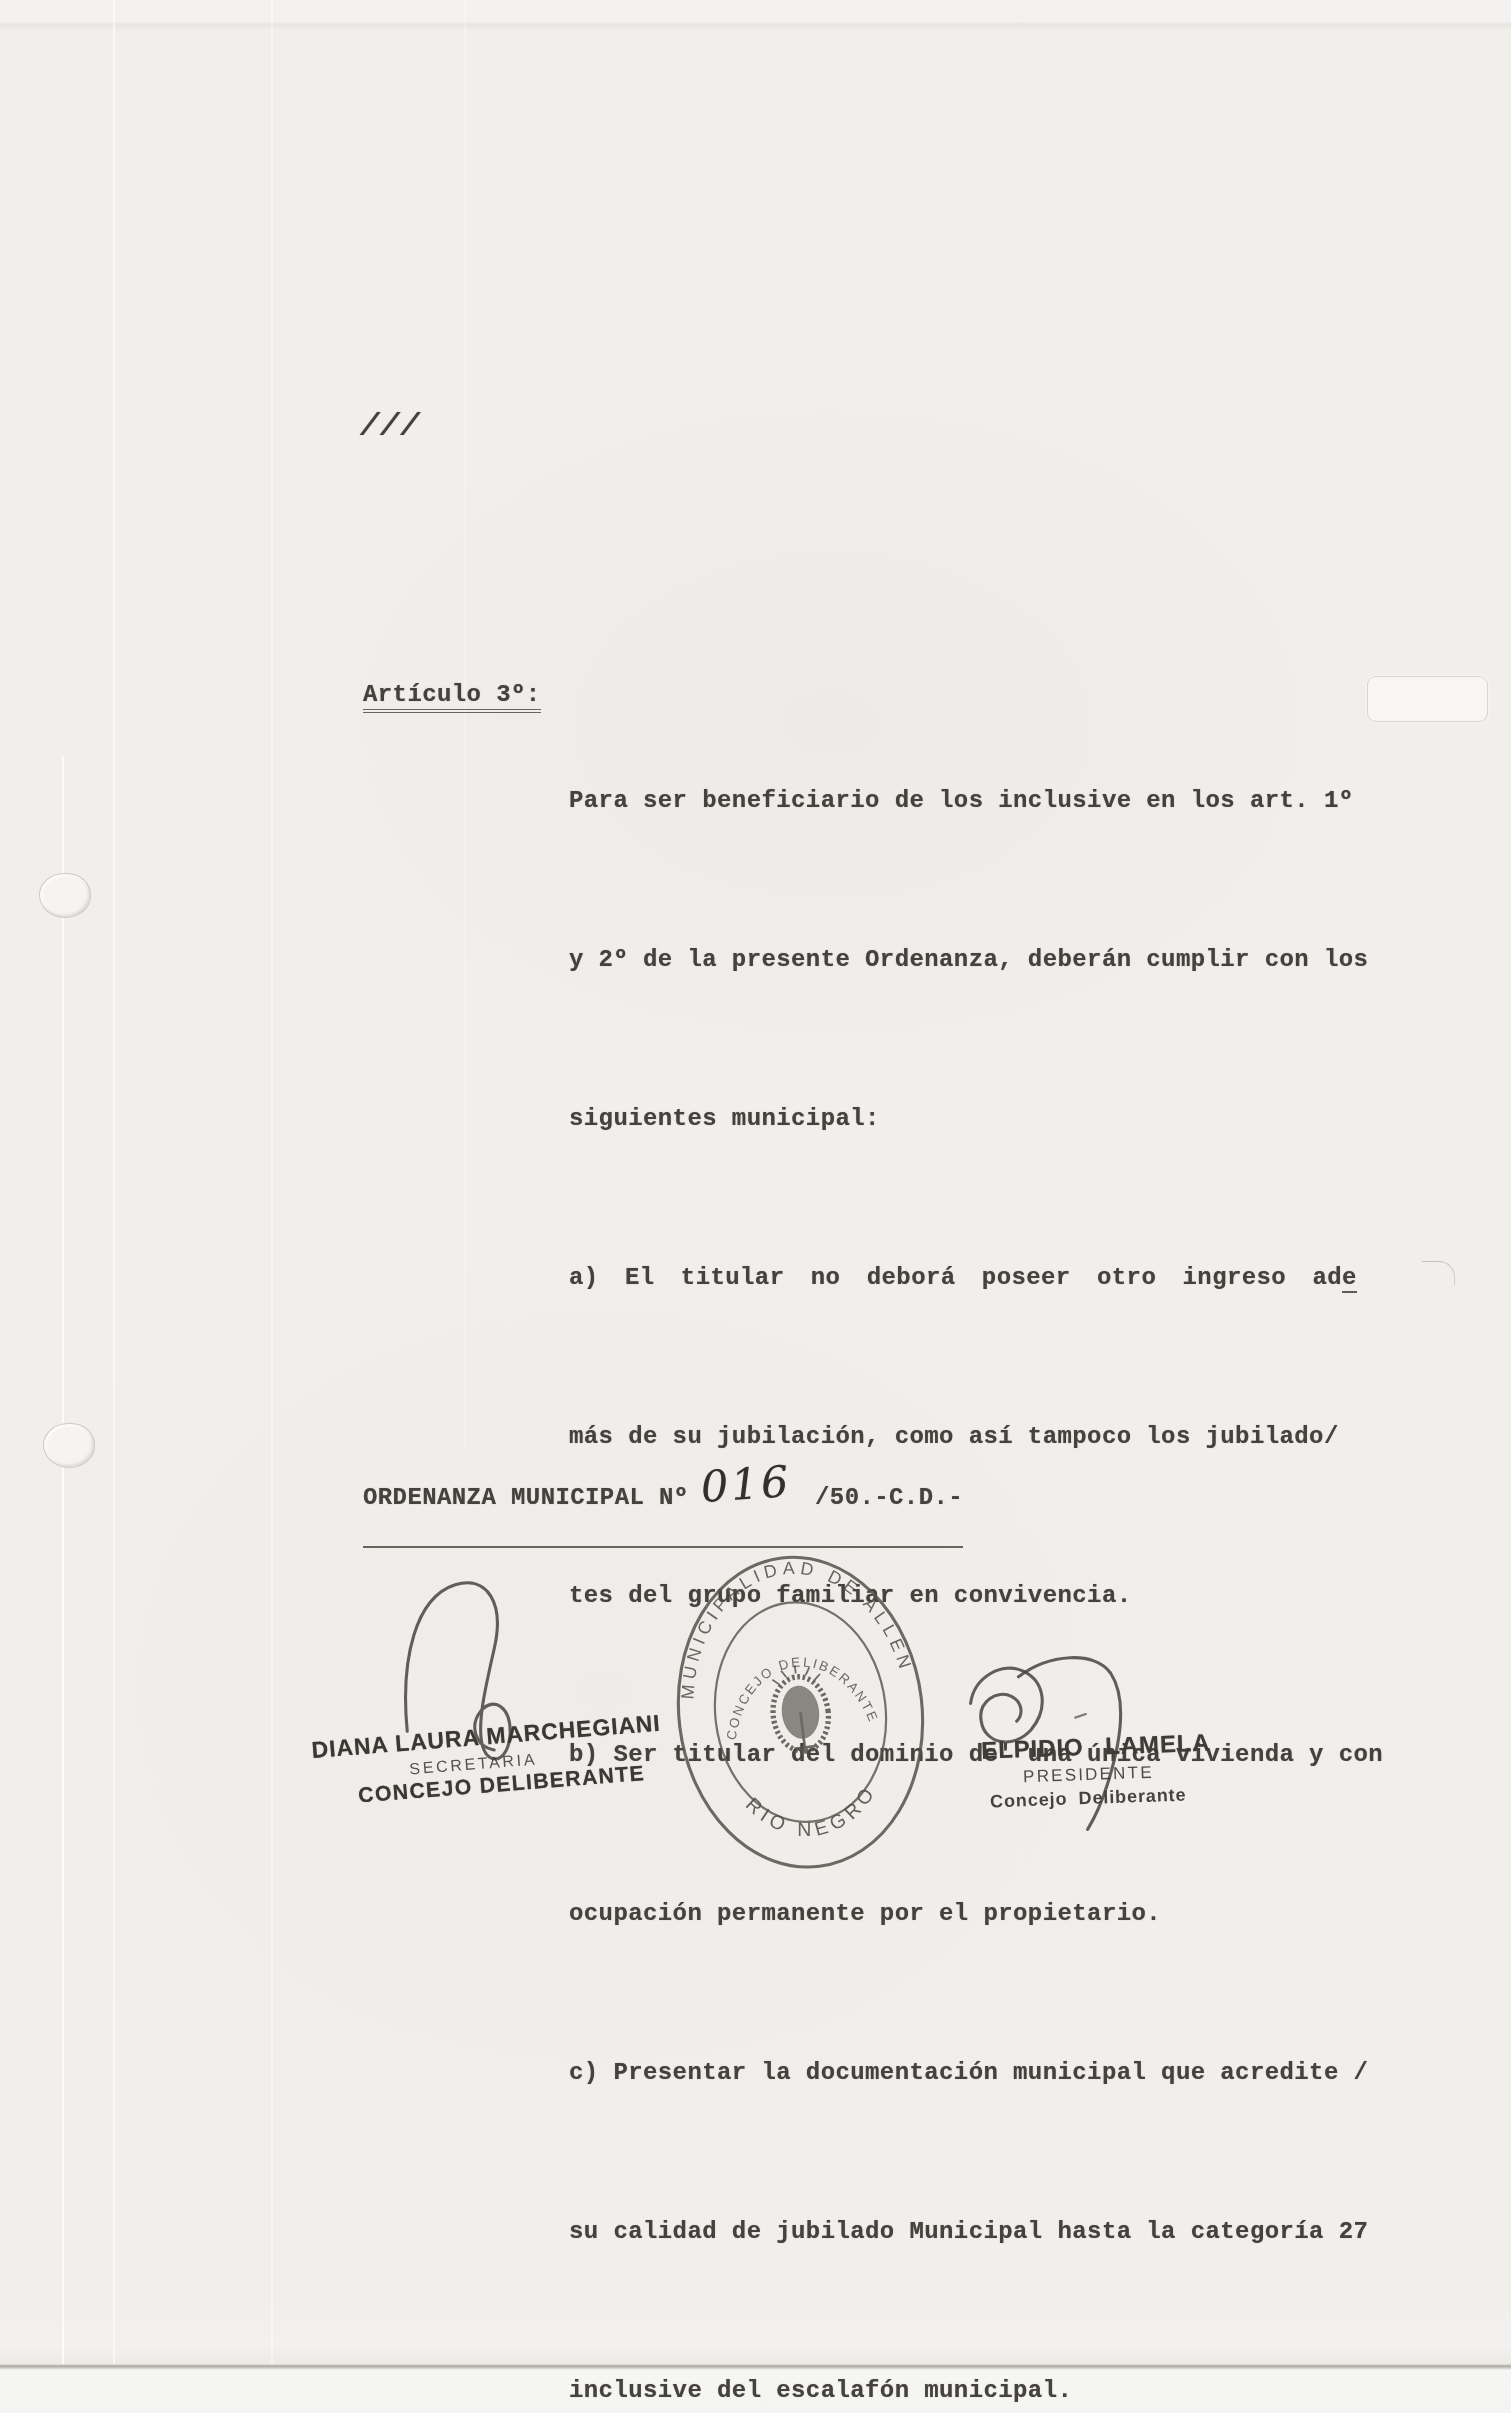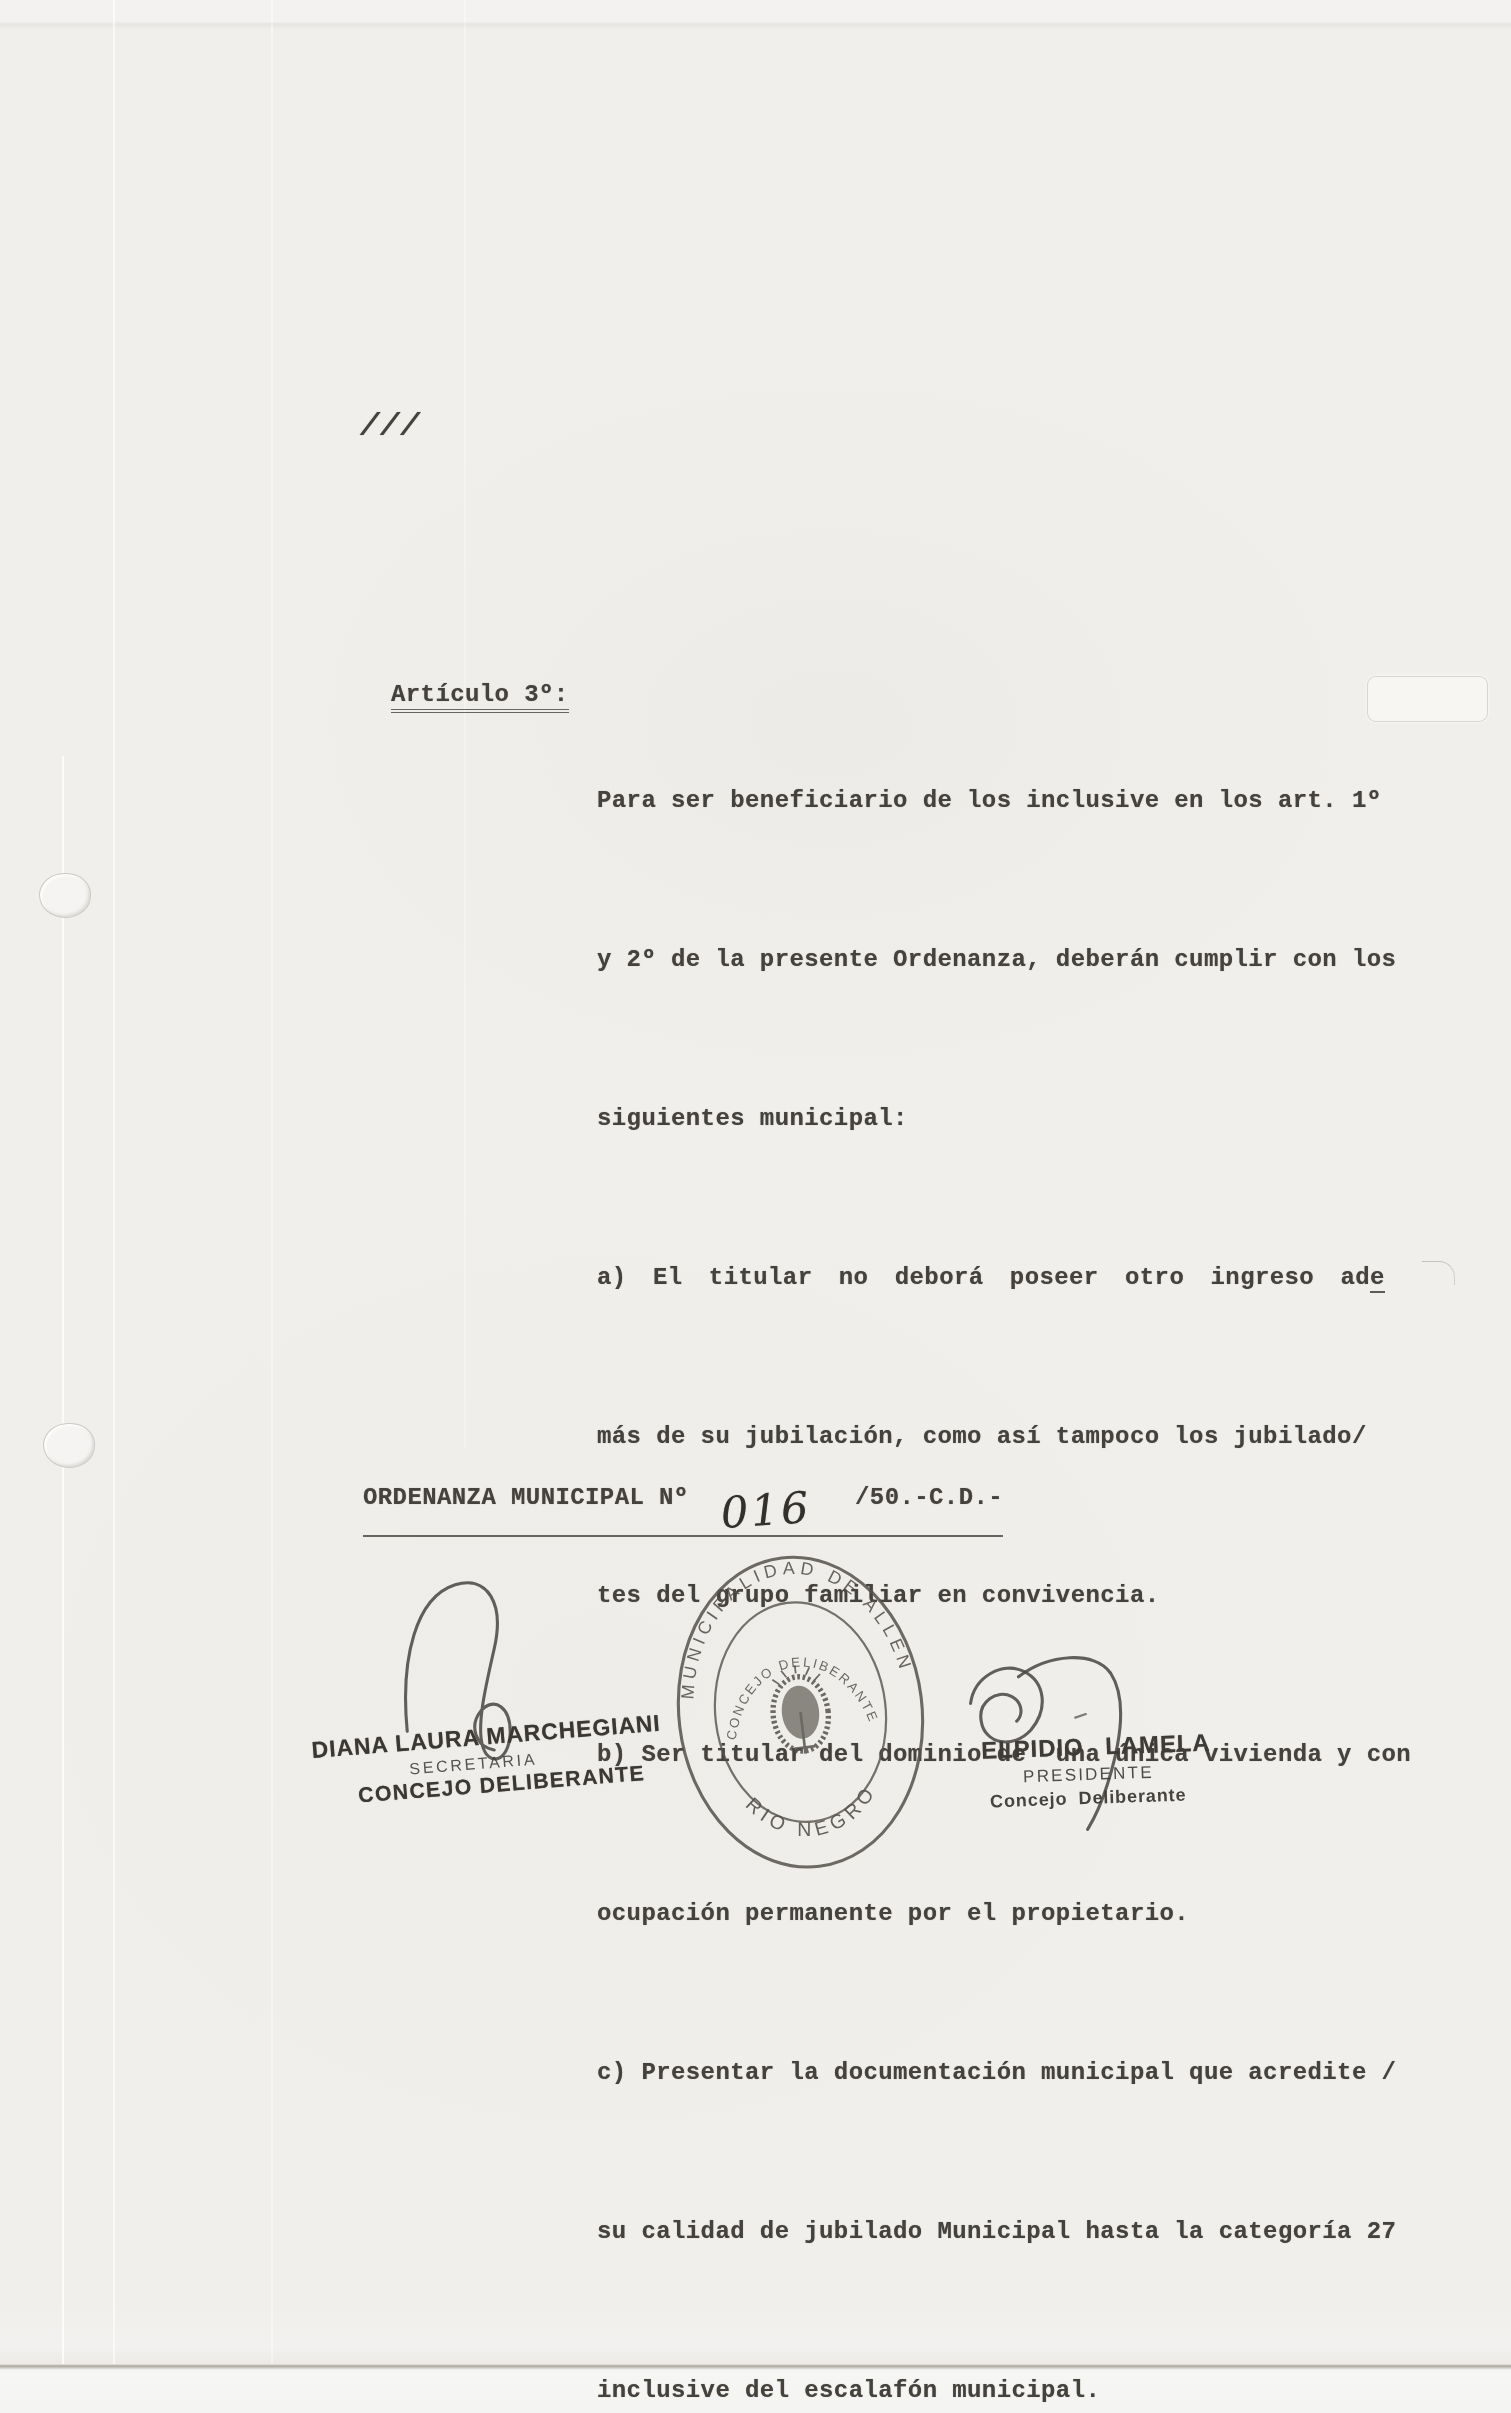--- a/index.html
+++ b/index.html
@@ -23,28 +23,28 @@
     background:#f7f6f3;border:0.9px solid rgba(190,186,178,0.55);box-shadow:0 0 3.6px rgba(255,255,255,0.9);}
   .mark-arc{position:absolute;left:1422px;top:1261px;width:32px;height:23px;
     border-top:1.8px solid rgba(120,115,108,0.35);border-right:1.8px solid rgba(120,115,108,0.25);border-radius:0 16px 0 0;}
 
   
   .typed{color:#45423e;font-weight:700;font-size:24px;line-height:53px;letter-spacing:0.4px;
     text-shadow:0 0 0.9px rgba(69,66,62,0.55);white-space:pre;}
   .cont-mark{position:absolute;left:360px;top:411px;font-size:32px;font-style:italic;letter-spacing:0.9px;line-height:32px;}
   .doc-body{position:absolute;left:363px;top:509px;width:1049px;}
   .art-row{display:flex;align-items:flex-start;}
-  .art-label{width:206px;flex:0 0 206px;margin-left:28px;}
+  .art-label{width:206px;flex:0 0 206px;}
   .art-label span{border-bottom:4.4px double rgba(69,66,62,0.8);padding-bottom:0.9px;}
   .art-lines{flex:1;}
   .wide{word-spacing:0.48em;}
   .uch{border-bottom:2.7px solid rgba(69,66,62,0.85);padding-bottom:0px;}
 
-  .ord-line{position:absolute;left:363px;top:1471px;display:flex;align-items:flex-end;
-    border-bottom:2.7px solid rgba(70,66,60,0.8);padding-bottom:11px;gap:20px;}
+  .ord-line{position:absolute;left:363px;top:1471px;display:flex;align-items:flex-start;
+    border-bottom:2.7px solid rgba(70,66,60,0.8);padding-bottom:22px;}
   .ord-num{font-family:"DejaVu Serif",serif;font-style:italic;font-weight:400;font-size:43px;
     color:#33302c;letter-spacing:2.7px;display:inline-block;transform:rotate(-4deg);margin:0 9px 0 12.4px;line-height:27px;}
 
   
   .stamp-left{position:absolute;left:313px;top:1723px;width:356px;transform:rotate(-4.5deg);
     color:#3b3834;font-family:"Liberation Sans",sans-serif;}
   .stamp-left .l1{font-size:23px;font-weight:700;letter-spacing:0.9px;white-space:nowrap;text-shadow:0 0 0.9px rgba(59,56,52,0.6);}
   .stamp-left .l2{font-size:16px;letter-spacing:2.7px;margin:3.6px 0 1.8px 96px;opacity:.85;}
   .stamp-left .l3{font-size:21.3px;font-weight:700;letter-spacing:1.3px;margin-left:43px;text-shadow:0 0 0.9px rgba(59,56,52,0.6);}
   .stamp-right{position:absolute;left:982px;top:1732px;width:267px;transform:rotate(-2deg);

